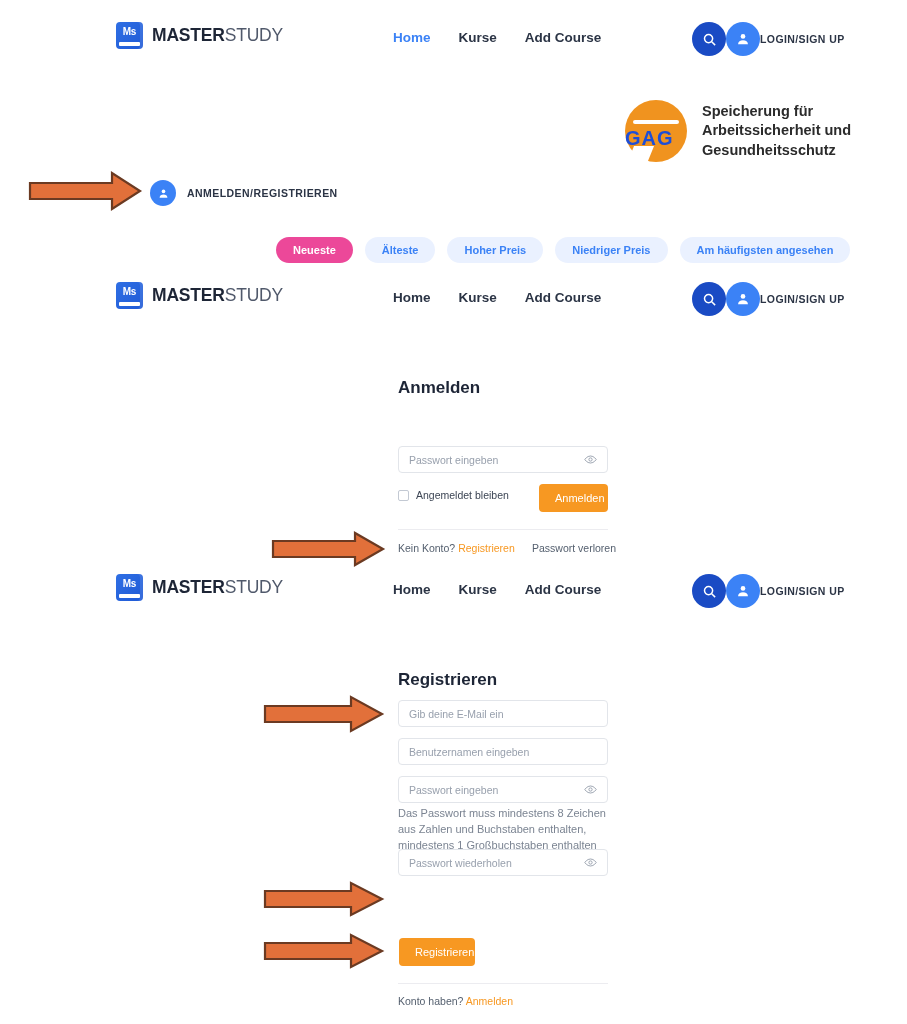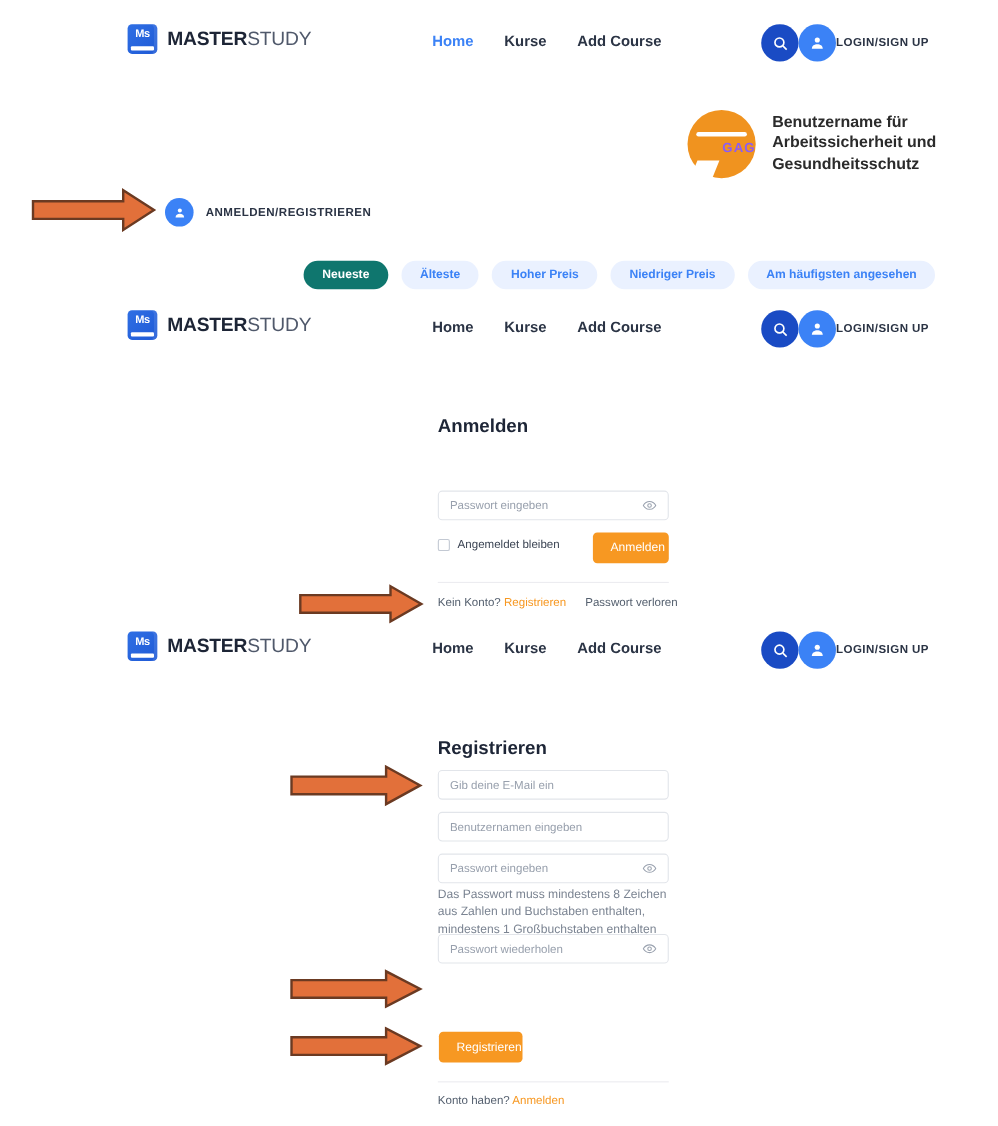--- a/index.html
+++ b/index.html
@@ -59,39 +59,39 @@
     position:absolute; inset:0; border-radius:50%; background:#f0931f;
   }
   .gag-mark .notch {
     position:absolute; left:6px; bottom:1px; width:20px; height:15px;
     background:#ffffff; transform: skewX(-22deg);
   }
   .gag-mark .bar {
     position:absolute; left:8px; right:8px; top:20px; height:4px; background:#fff; border-radius:2px;
   }
   .gag-mark .gag-text {
-    position:absolute; left:0; right:0; top:27px; text-align:right;
-    color:#8b5cf6; font-size:12px; font-weight:bold; letter-spacing:1px;
+    position:absolute; left:0; right:0; top:27px; text-align:left;
+    color:#1d4ed8; font-size:20px; font-weight:bold; letter-spacing:1px;
     font-family:"Liberation Sans", sans-serif;
   }
   .gag-words { font-size:14.5px; font-weight:bold; line-height:1.32; color:#2b2b2b; }
 
   
   .anmelden-row { position:absolute; left:150px; top:180px; display:flex; align-items:center; gap:11px; }
   .anmelden-label { font-size:10.5px; font-weight:bold; letter-spacing:0.45px; color:#2b3445; }
 
   
   .arrow { position:absolute; }
 
   
   .pills { position:absolute; left:276px; top:237px; display:flex; gap:12px; }
   .pill { border-radius:17px; padding:7px 17px; font-size:11px; font-weight:bold;
           white-space:nowrap; border:none; cursor:pointer;
           background:#eaf1ff; color:#3b82f6; }
-  .pill.active { background:#0f766e; color:#ffffff; }
+  .pill.active { background:#ec4899; color:#ffffff; }
 
   
   .form-title { position:absolute; font-size:17px; font-weight:bold; color:#1d2536; }
   .field {
     position:absolute; left:398px; width:210px; height:27px;
     border:1px solid #e2e5ea; border-radius:4px; background:#fff;
     display:flex; align-items:center; padding:0 10px;
   }
   .field.focused { border:2px solid #f5a623; }
   .field .ph { font-size:10.5px; color:#98a0ad; flex:1; white-space:nowrap; }
@@ -162,21 +162,21 @@
 
 
   <div class="gag-block">
     <div class="gag-mark">
       <div class="ring"></div>
       <div class="bar"></div>
       <div class="gag-text">GAG</div>
       <div class="notch"></div>
     </div>
     <div class="gag-words">
-      <div>Benutzername für</div>
+      <div>Speicherung für</div>
       <div>Arbeitssicherheit und</div>
       <div>Gesundheitsschutz</div>
     </div>
   </div>
 
   <div class="anmelden-row">
     <button class="circle-btn circle-user" style="width:26px;height:26px">
       <svg width="11" height="11" viewBox="0 0 24 24" fill="#fff">
         <circle cx="12" cy="7.5" r="4"></circle>
           <path d="M3.5 21c0-4.7 3.8-7 8.5-7s8.5 2.3 8.5 7z"></path>

